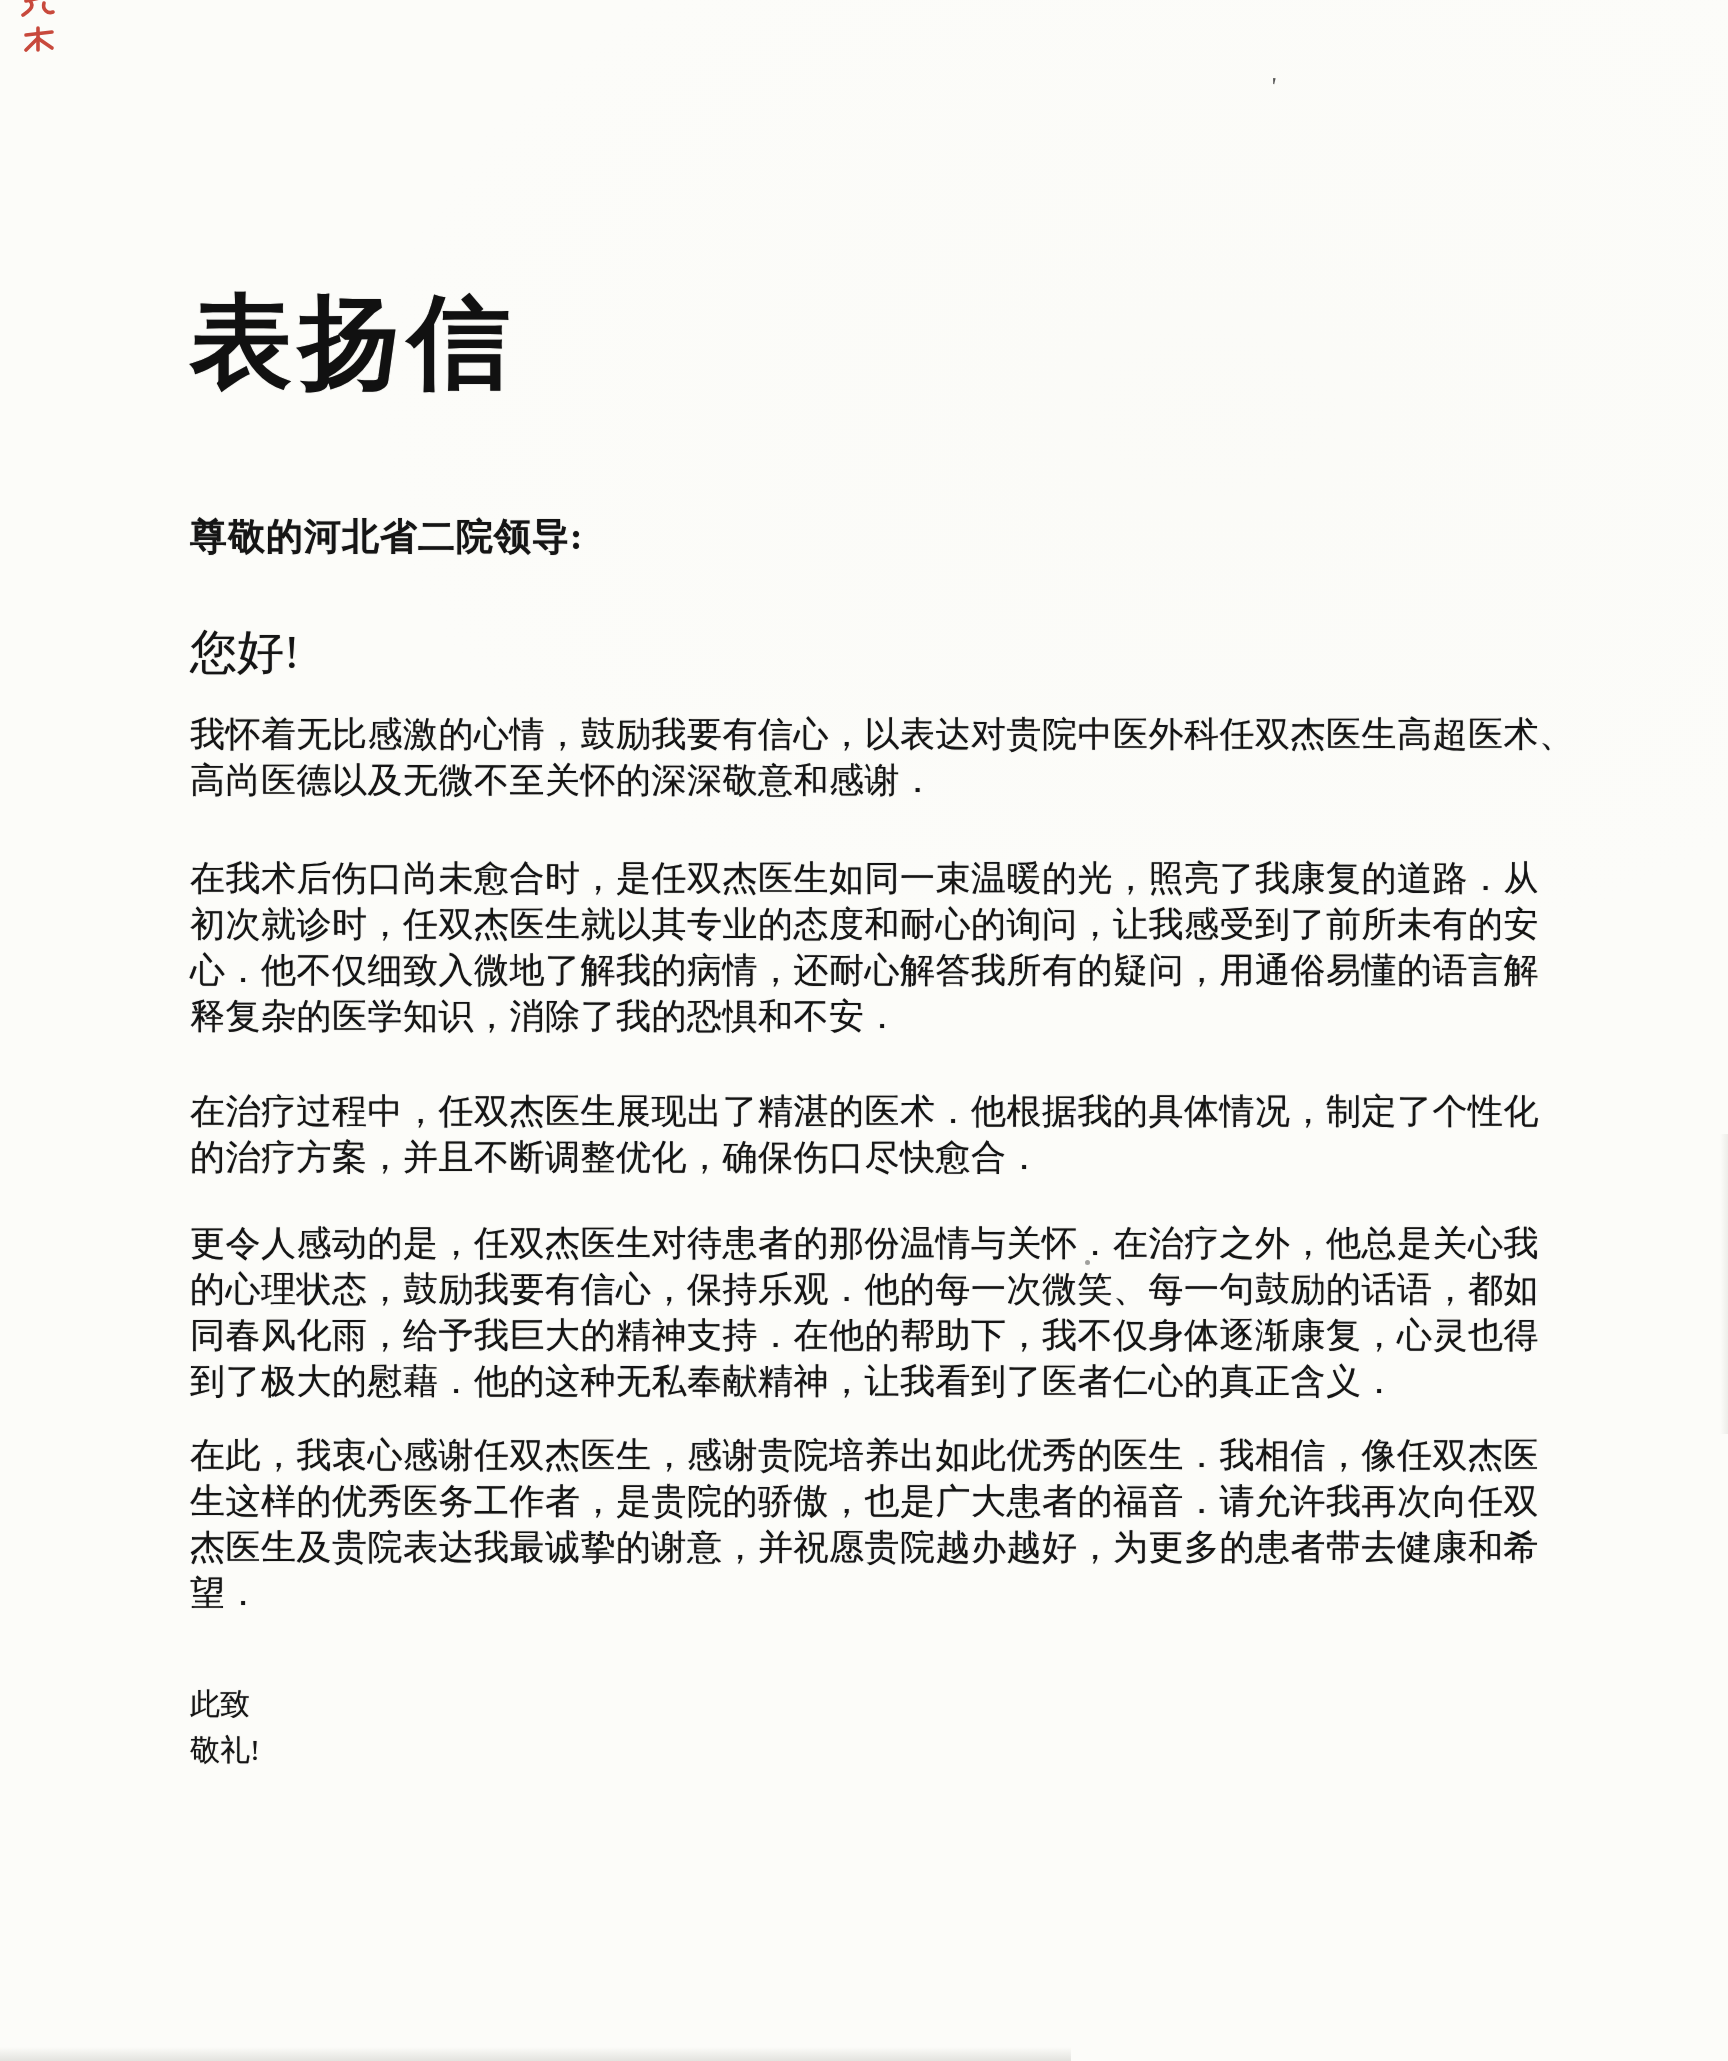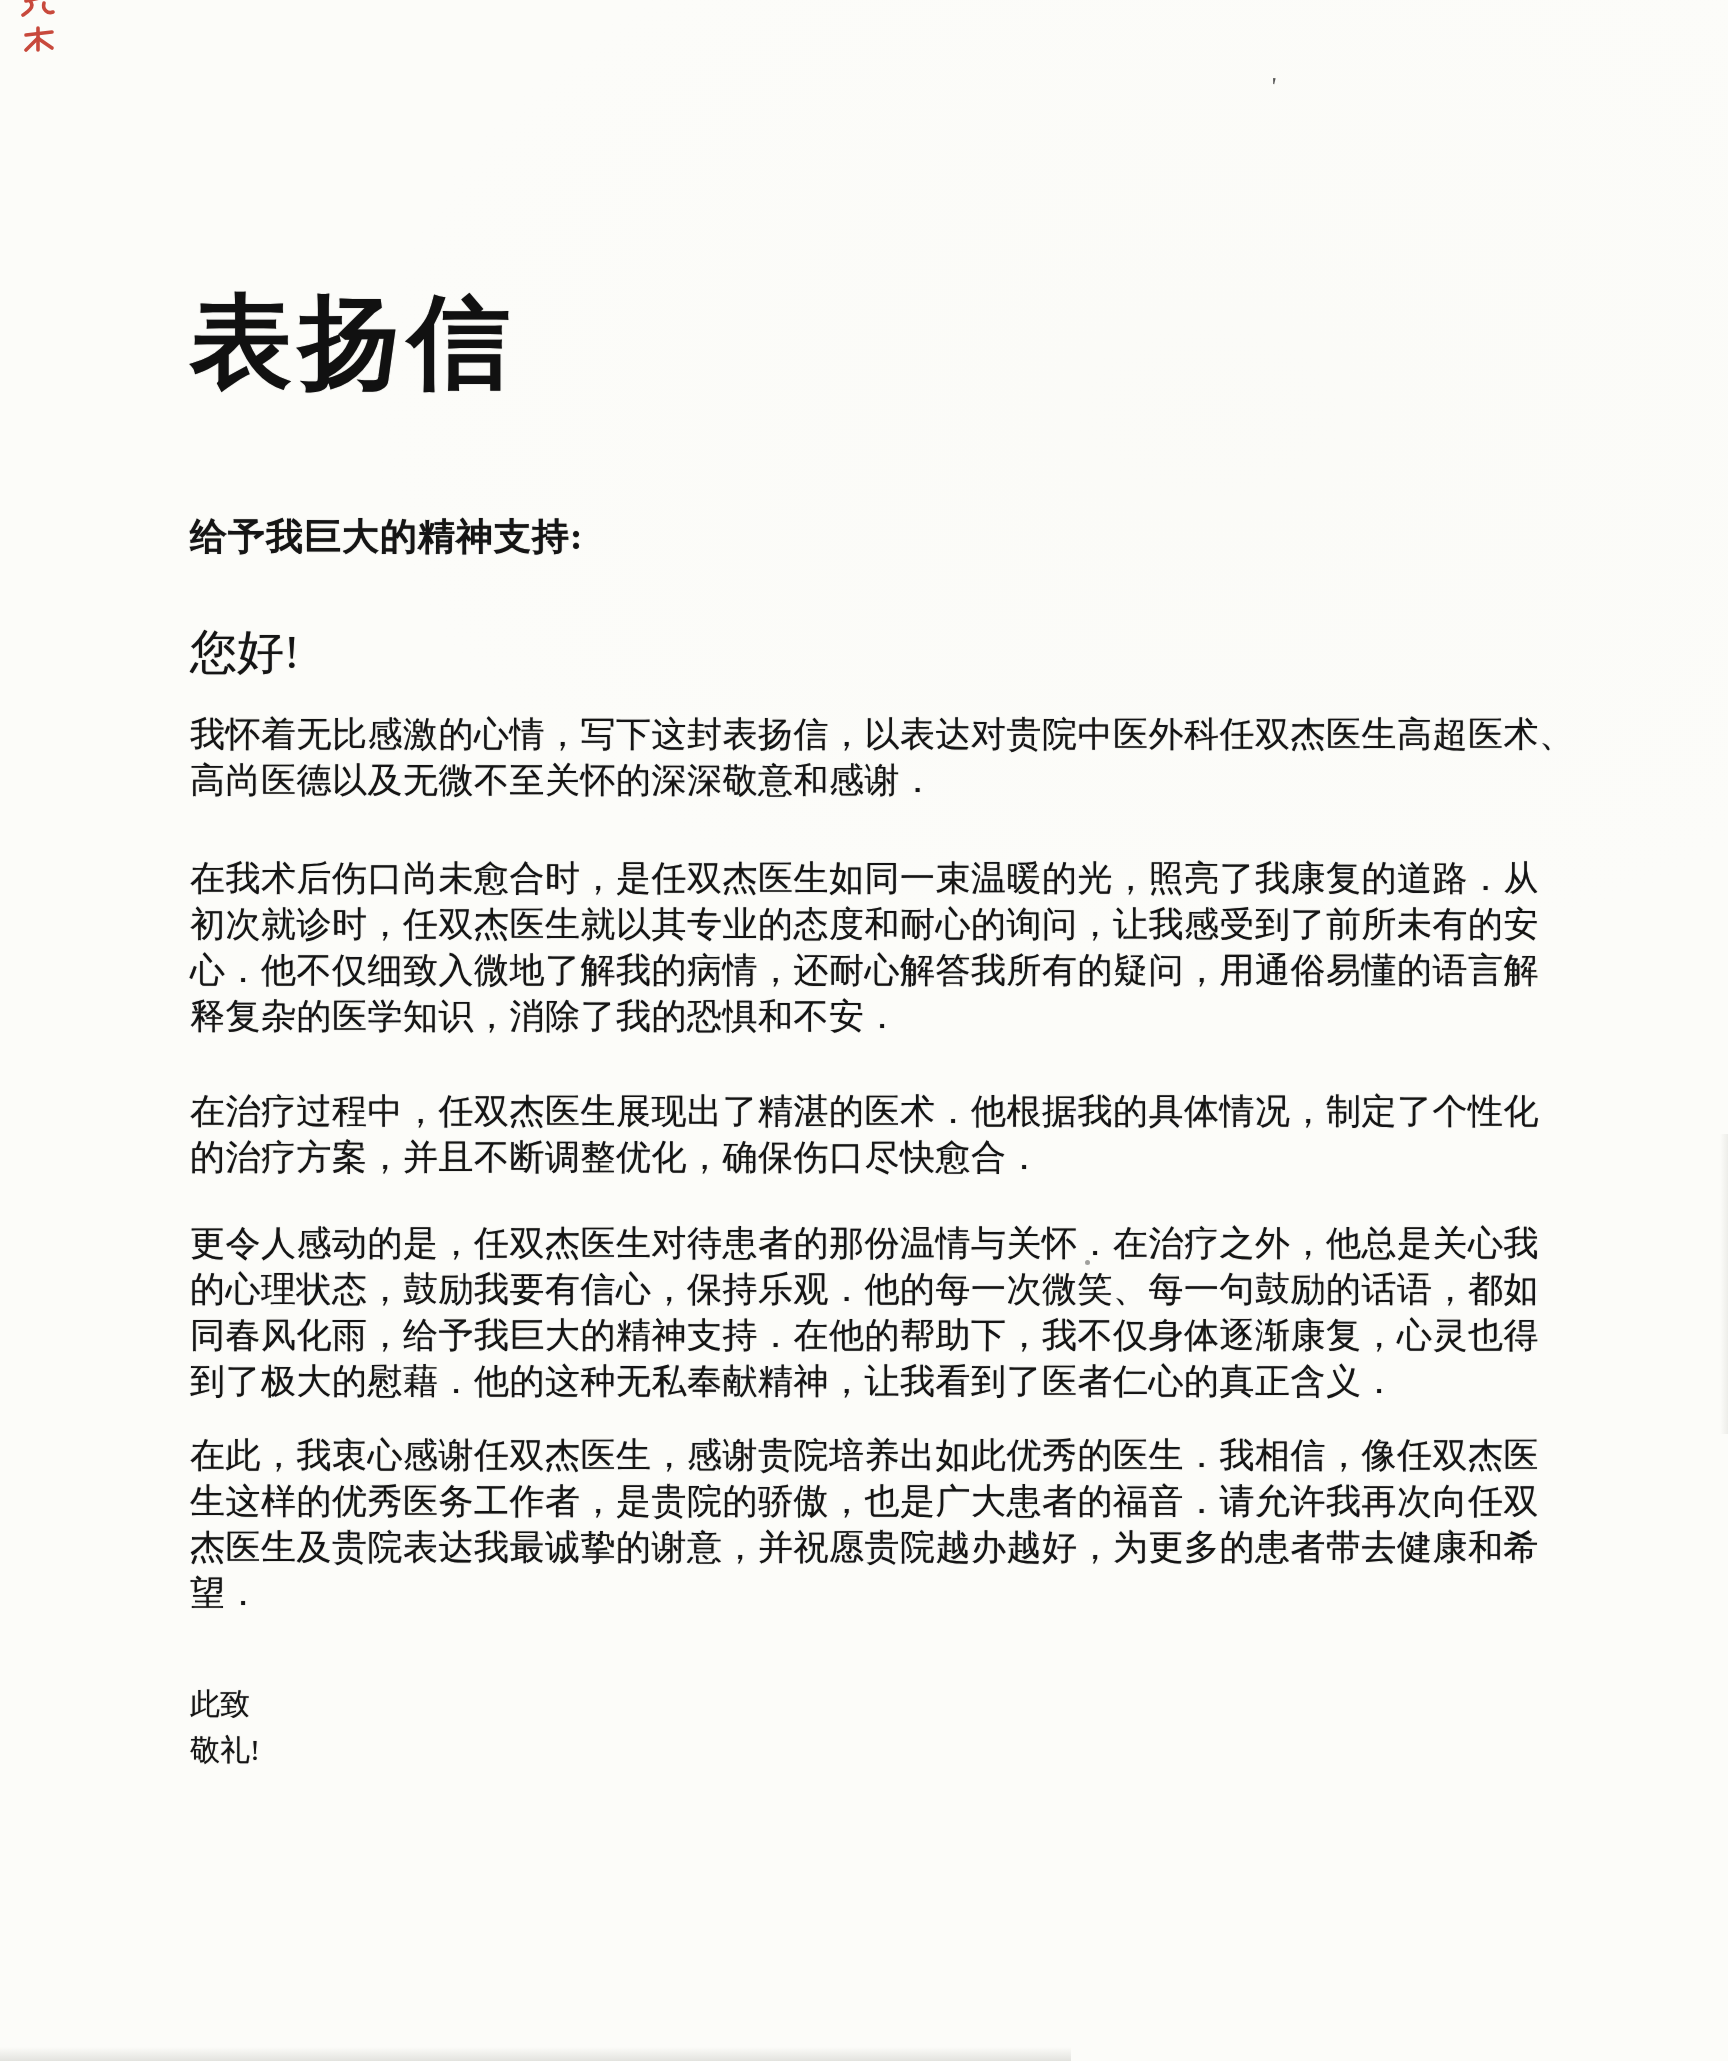--- a/index.html
+++ b/index.html
@@ -99,25 +99,25 @@
       <path d="M24 44 L12 56"></path>
       <path d="M25 45 L38 54"></path>
     </g>
   </svg>
 
   <span class="stray-tick">'</span>
 
   <div class="content">
     <h1 class="title">表扬信</h1>
 
-    <div class="salutation">给予我巨大的精神支持:</div>
+    <div class="salutation">尊敬的河北省二院领导:</div>
 
     <div class="greeting">您好!</div>
 
-    <div class="para p1">我怀着无比感激的心情，写下这封表扬信，以表达对贵院中医外科任双杰医生高超医术、
+    <div class="para p1">我怀着无比感激的心情，鼓励我要有信心，以表达对贵院中医外科任双杰医生高超医术、
 高尚医德以及无微不至关怀的深深敬意和感谢．</div>
 
     <div class="para p2">在我术后伤口尚未愈合时，是任双杰医生如同一束温暖的光，照亮了我康复的道路．从
 初次就诊时，任双杰医生就以其专业的态度和耐心的询问，让我感受到了前所未有的安
 心．他不仅细致入微地了解我的病情，还耐心解答我所有的疑问，用通俗易懂的语言解
 释复杂的医学知识，消除了我的恐惧和不安．</div>
 
     <div class="para p3">在治疗过程中，任双杰医生展现出了精湛的医术．他根据我的具体情况，制定了个性化
 的治疗方案，并且不断调整优化，确保伤口尽快愈合．</div>
 

